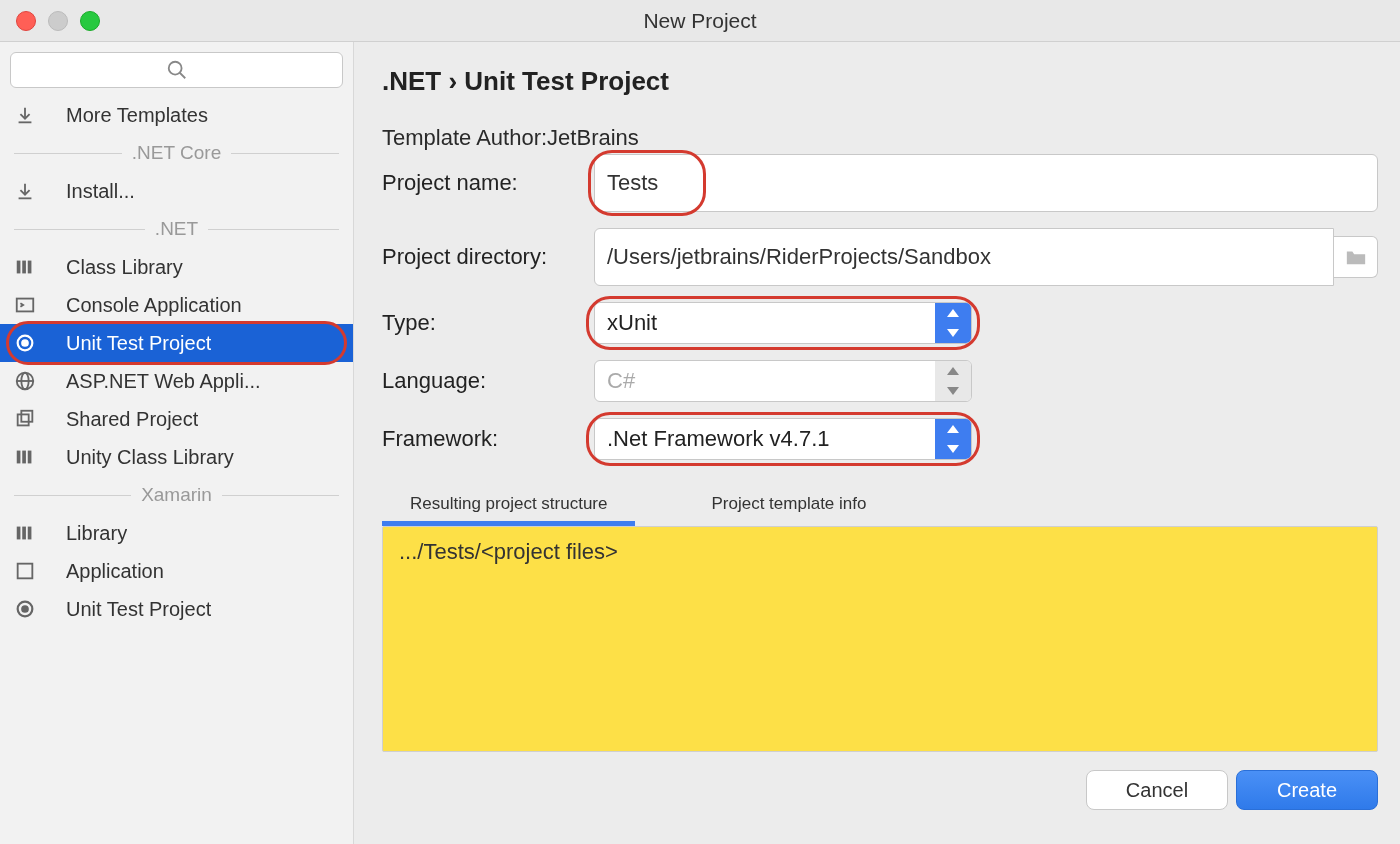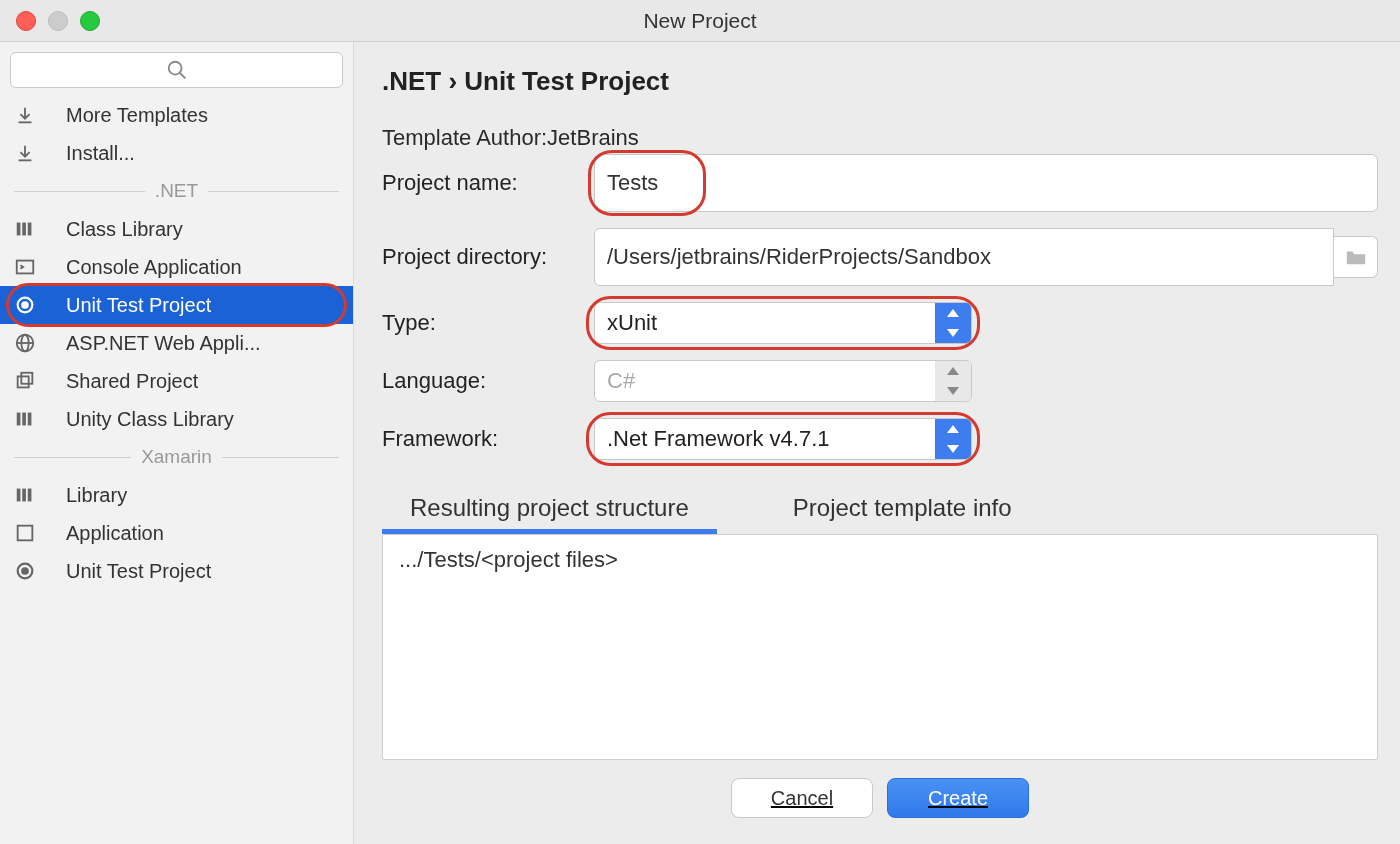--- a/index.html
+++ b/index.html
@@ -188,50 +188,49 @@
     .highlight-ring {
       position: absolute;
       border: 3px solid #d43a2f;
       border-radius: 24px;
       pointer-events: none;
     }
     .tabs {
       display: flex;
       gap: 48px;
       margin-top: 12px;
-      font-size: 24px;
+      font-size: 17px;
       color: #333;
     }
     .tab {
       padding: 6px 28px 12px 28px;
       position: relative;
     }
     .tab.active::after {
       content: "";
       position: absolute;
       left: 0; right: 0; bottom: 0;
       height: 5px;
       background: #3e7df0;
     }
     .structure-box {
       border: 1px solid #cfcfcf;
-      background: #ffffff;
+      background: #fde047;
       border-radius: 2px;
       padding: 12px 16px;
       margin-top: 0;
       height: 226px;
       font-size: 22px;
       color: #333;
     }
     .footer {
       display: flex;
-      justify-content: center;
-      gap: 14px;
+      justify-content: flex-end;
+      gap: 8px;
       margin-top: 18px;
-      text-decoration: underline;
     }
     .btn {
       min-width: 142px;
       height: 40px;
       border-radius: 8px;
       font-size: 20px;
       display: flex;
       align-items: center;
       justify-content: center;
       border: 1px solid #c8c8c8;
@@ -273,20 +272,23 @@
       <span class="icon">
         <svg viewBox="0 0 24 24" fill="none" stroke="#666" stroke-width="2">
             <line x1="12" y1="4" x2="12" y2="15"></line>
             <polyline points="7,11 12,16 17,11"></polyline>
             <line x1="5" y1="20" x2="19" y2="20"></line>
           </svg>
       </span>
       <span class="label">More Templates</span>
     </div>
 
+    <div class="side-group">
+        <span>.NET Core</span>
+      </div>
 
     <div class="side-item">
       <span class="icon">
         <svg viewBox="0 0 24 24" fill="none" stroke="#666" stroke-width="2">
             <line x1="12" y1="4" x2="12" y2="15"></line>
             <polyline points="7,11 12,16 17,11"></polyline>
             <line x1="5" y1="20" x2="19" y2="20"></line>
           </svg>
       </span>
       <span class="label">Install...</span>

